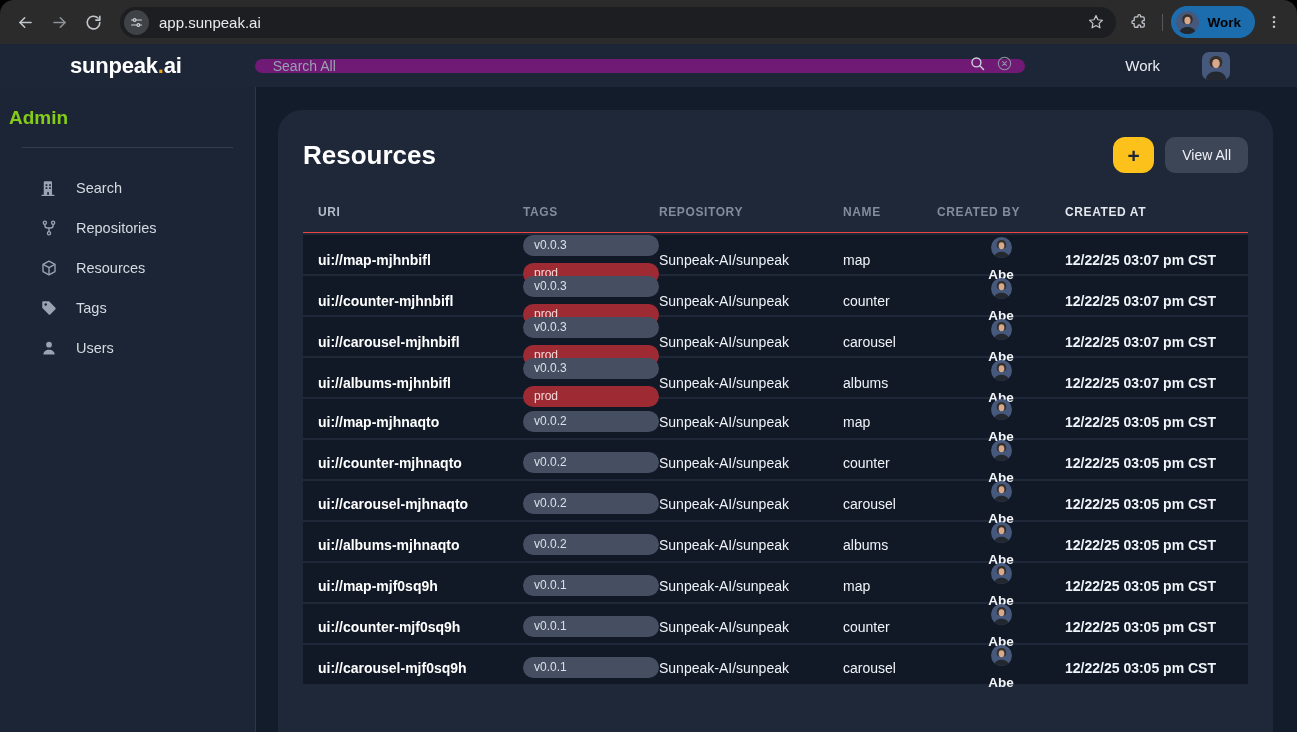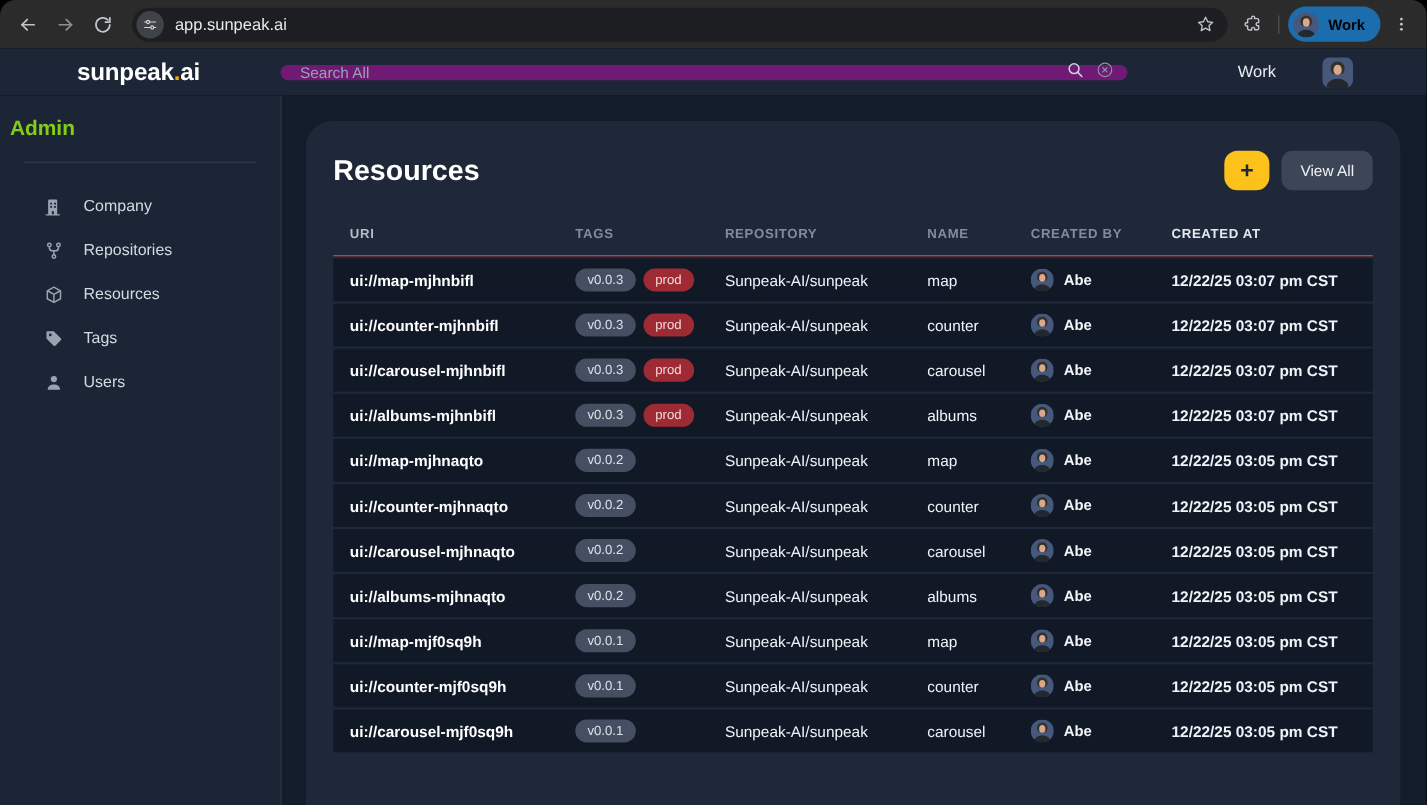--- a/index.html
+++ b/index.html
@@ -125,28 +125,28 @@
   }
   .th { font-size: 12px; letter-spacing: 0.6px; color: #828c9c; font-weight: 700; }
   .th.bright { color: #e4e8ee; }
   .th.semi { color: #b3bcc8; }
   .table-row {
     height: 39px; margin-top: 2px; background: #111927;
     padding-left: 15px; cursor: pointer;
   }
   .cell { color: #f0f3f7; font-size: 14px; }
   .cell-uri { font-weight: 700; color: #fff; }
-  .cell-tags { display: flex; gap: 7px; }
+  .cell-tags { display: flex; gap: 7px; flex-direction: column; }
   .tag {
     font-size: 12px; padding: 3px 11px; border-radius: 11px; line-height: 1.25;
   }
   .tag-version { background: #454f61; color: #dbe0e8; }
   .tag-prod { background: #9e2b33; color: #f2d7d9; }
   .cell-repo { font-weight: 500; }
-  .cell-creator { display: flex; align-items: center; gap: 9px; }
+  .cell-creator { display: flex; align-items: center; gap: 9px; flex-direction: column; }
   .row-avatar { width: 21px; height: 21px; border-radius: 50%; overflow: hidden; flex: 0 0 auto; }
   .creator-name { font-weight: 700; font-size: 13.5px; color: #f3f5f8; }
   .cell-created { font-weight: 600; font-size: 14px; }
 
   .avatar-img { width: 100%; height: 100%; display: block; }
 </style>
 </head>
 <body>
 
 <div class="chrome">
@@ -247,21 +247,21 @@
 <div class="app-body">
 
   <div class="sidebar">
     <div class="sidebar-title">Admin</div>
     <div class="sidebar-divider"></div>
 
     <div class="side-item">
       <svg viewBox="0 0 24 24">
         <path fill="#99a3b2" fill-rule="evenodd" d="M5 21V4.5c0-.8.7-1.5 1.5-1.5h8c.8 0 1.5.7 1.5 1.5V21h3.2v1.5H2V21H5zm2.5-14h2.3v2.3H7.5V7zm4.7 0h2.3v2.3h-2.3V7zM7.5 11h2.3v2.3H7.5V11zm4.7 0h2.3v2.3h-2.3V11zM9.5 21v-3.5h2.5V21H9.5z"></path>
       </svg>
-      <span class="lbl">Company</span>
+      <span class="lbl">Search</span>
     </div>
 
     <div class="side-item">
       <svg viewBox="0 0 24 24">
         <g fill="none" stroke="#99a3b2" stroke-width="1.8" stroke-linecap="round">
           <circle cx="6.5" cy="5" r="2.1"></circle>
             <circle cx="17.5" cy="5" r="2.1"></circle>
             <circle cx="12" cy="19" r="2.1"></circle>
           <path d="M6.5 7.2v1.3c0 2.2 1.8 3.5 4 3.5h3c2.2 0 4-1.3 4-3.5V7.2M12 12.2v4.6"></path>
         </g>

